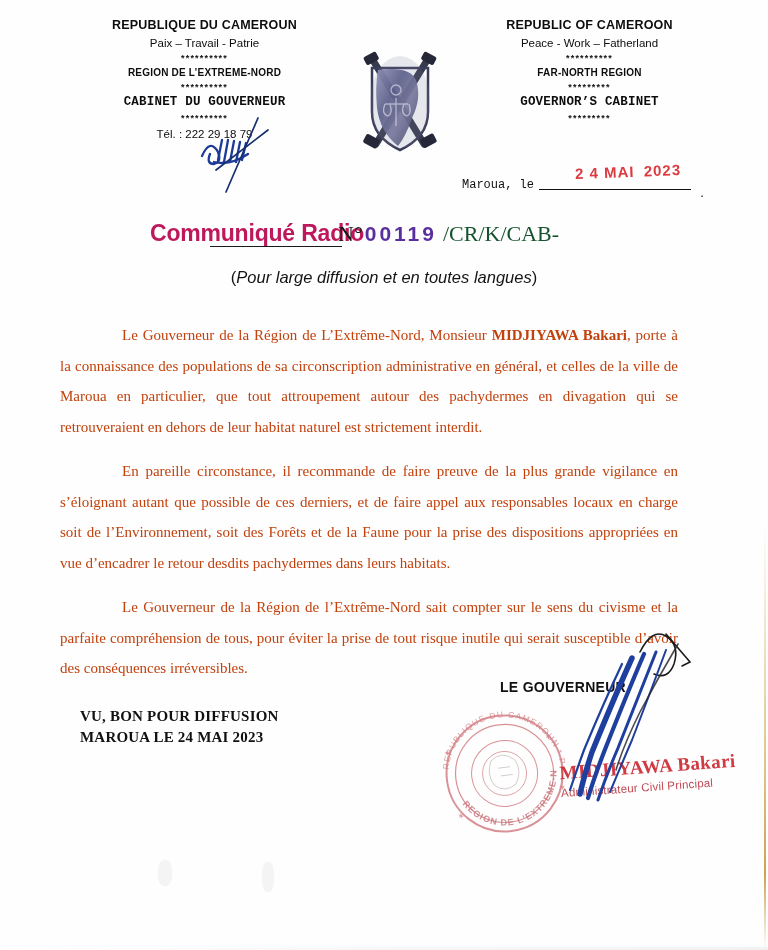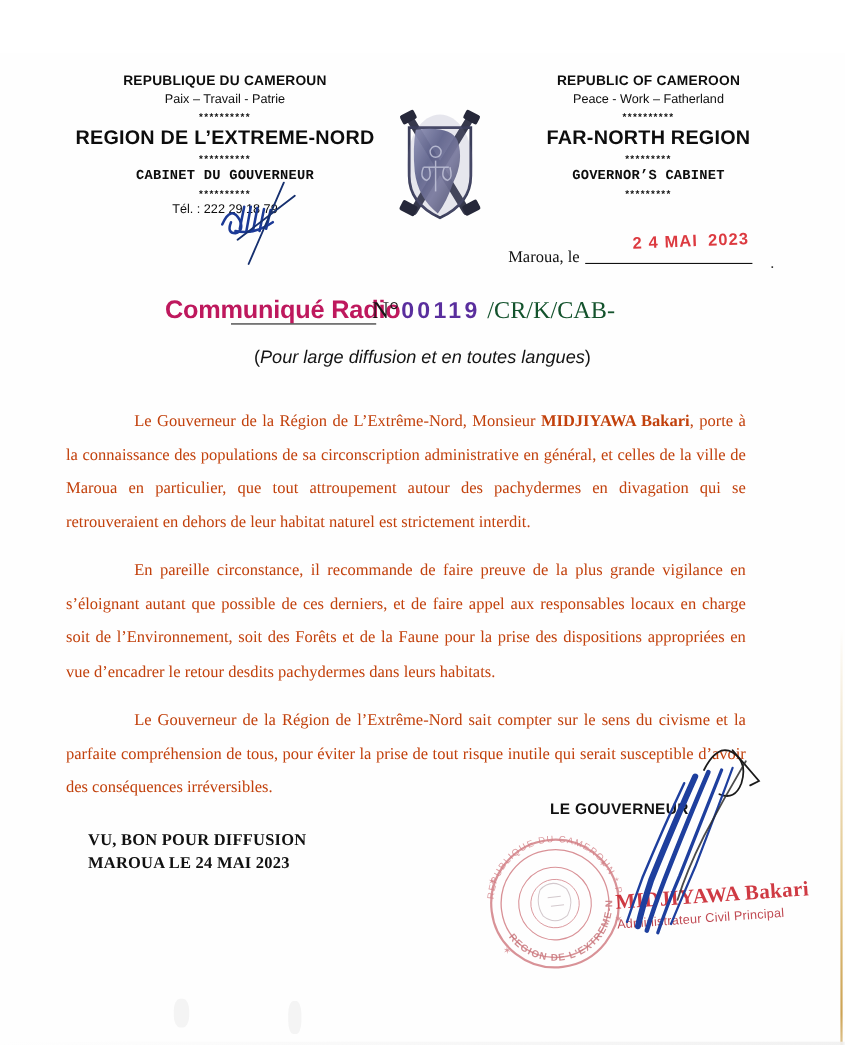--- a/index.html
+++ b/index.html
@@ -12,21 +12,20 @@
     position: relative;
     overflow: hidden;
     font-family: "Liberation Serif", "DejaVu Serif", serif;
     color: #111111;
   }
 
   .page {
     position: absolute;
     inset: 0;
     background: #fefefe;
-    margin-top: 48px;
   }
 
   
   .scan-edge-right {
     position: absolute;
     top: 0; right: 2px;
     width: 2px; height: 950px;
     background: linear-gradient(to bottom,
         rgba(255,255,255,0) 0%,
         rgba(214,172,70,0.0) 55%,
@@ -57,21 +56,21 @@
   }
   .hdr-left  { left: 62px;  width: 285px; }
   .hdr-right { right: 36px; width: 285px; }
 
   .hdr-l1 { font-size: 12.5px; font-weight: bold; letter-spacing: .2px; }
   .hdr-l2 { font-size: 11.5px; font-weight: normal; margin-top: 4px; }
   .hdr-stars {
     font-size: 9px; font-weight: bold; letter-spacing: 1.2px;
     margin-top: 3px; margin-bottom: 3px; color: #111;
   }
-  .hdr-l3 { font-size: 18px; font-weight: bold; margin-top: 3px; letter-spacing: .2px;}
+  .hdr-l3 { font-size: 10px; font-weight: bold; margin-top: 3px; letter-spacing: .2px;}
   .hdr-l4 { font-size: 12.5px; font-weight: bold; margin-top: 2px; letter-spacing: .2px; font-family: Liberation Mono, monospace;}
   .hdr-tel { font-size: 11.5px; margin-top: 4px; }
 
   
   .emblem {
     position: absolute;
     left: 352px; top: 22px;
     width: 96px; height: 118px;
     filter: blur(0.4px);
     opacity: .92;
@@ -82,22 +81,22 @@
     position: absolute;
     left: 196px; top: 96px;
     width: 130px; height: 84px;
     pointer-events: none;
   }
 
   
   .dateline {
     position: absolute;
     left: 462px; top: 178px;
-    font-family: Liberation Serif, serif;
-    font-size: 15px;
+    font-family: Liberation Mono, monospace;
+    font-size: 12px;
     color: #111;
     white-space: nowrap;
   }
   .dateline .rule {
     display: inline-block;
     width: 152px;
     border-bottom: 1.6px solid #111;
     margin-left: 5px;
     vertical-align: -2px;
   }

